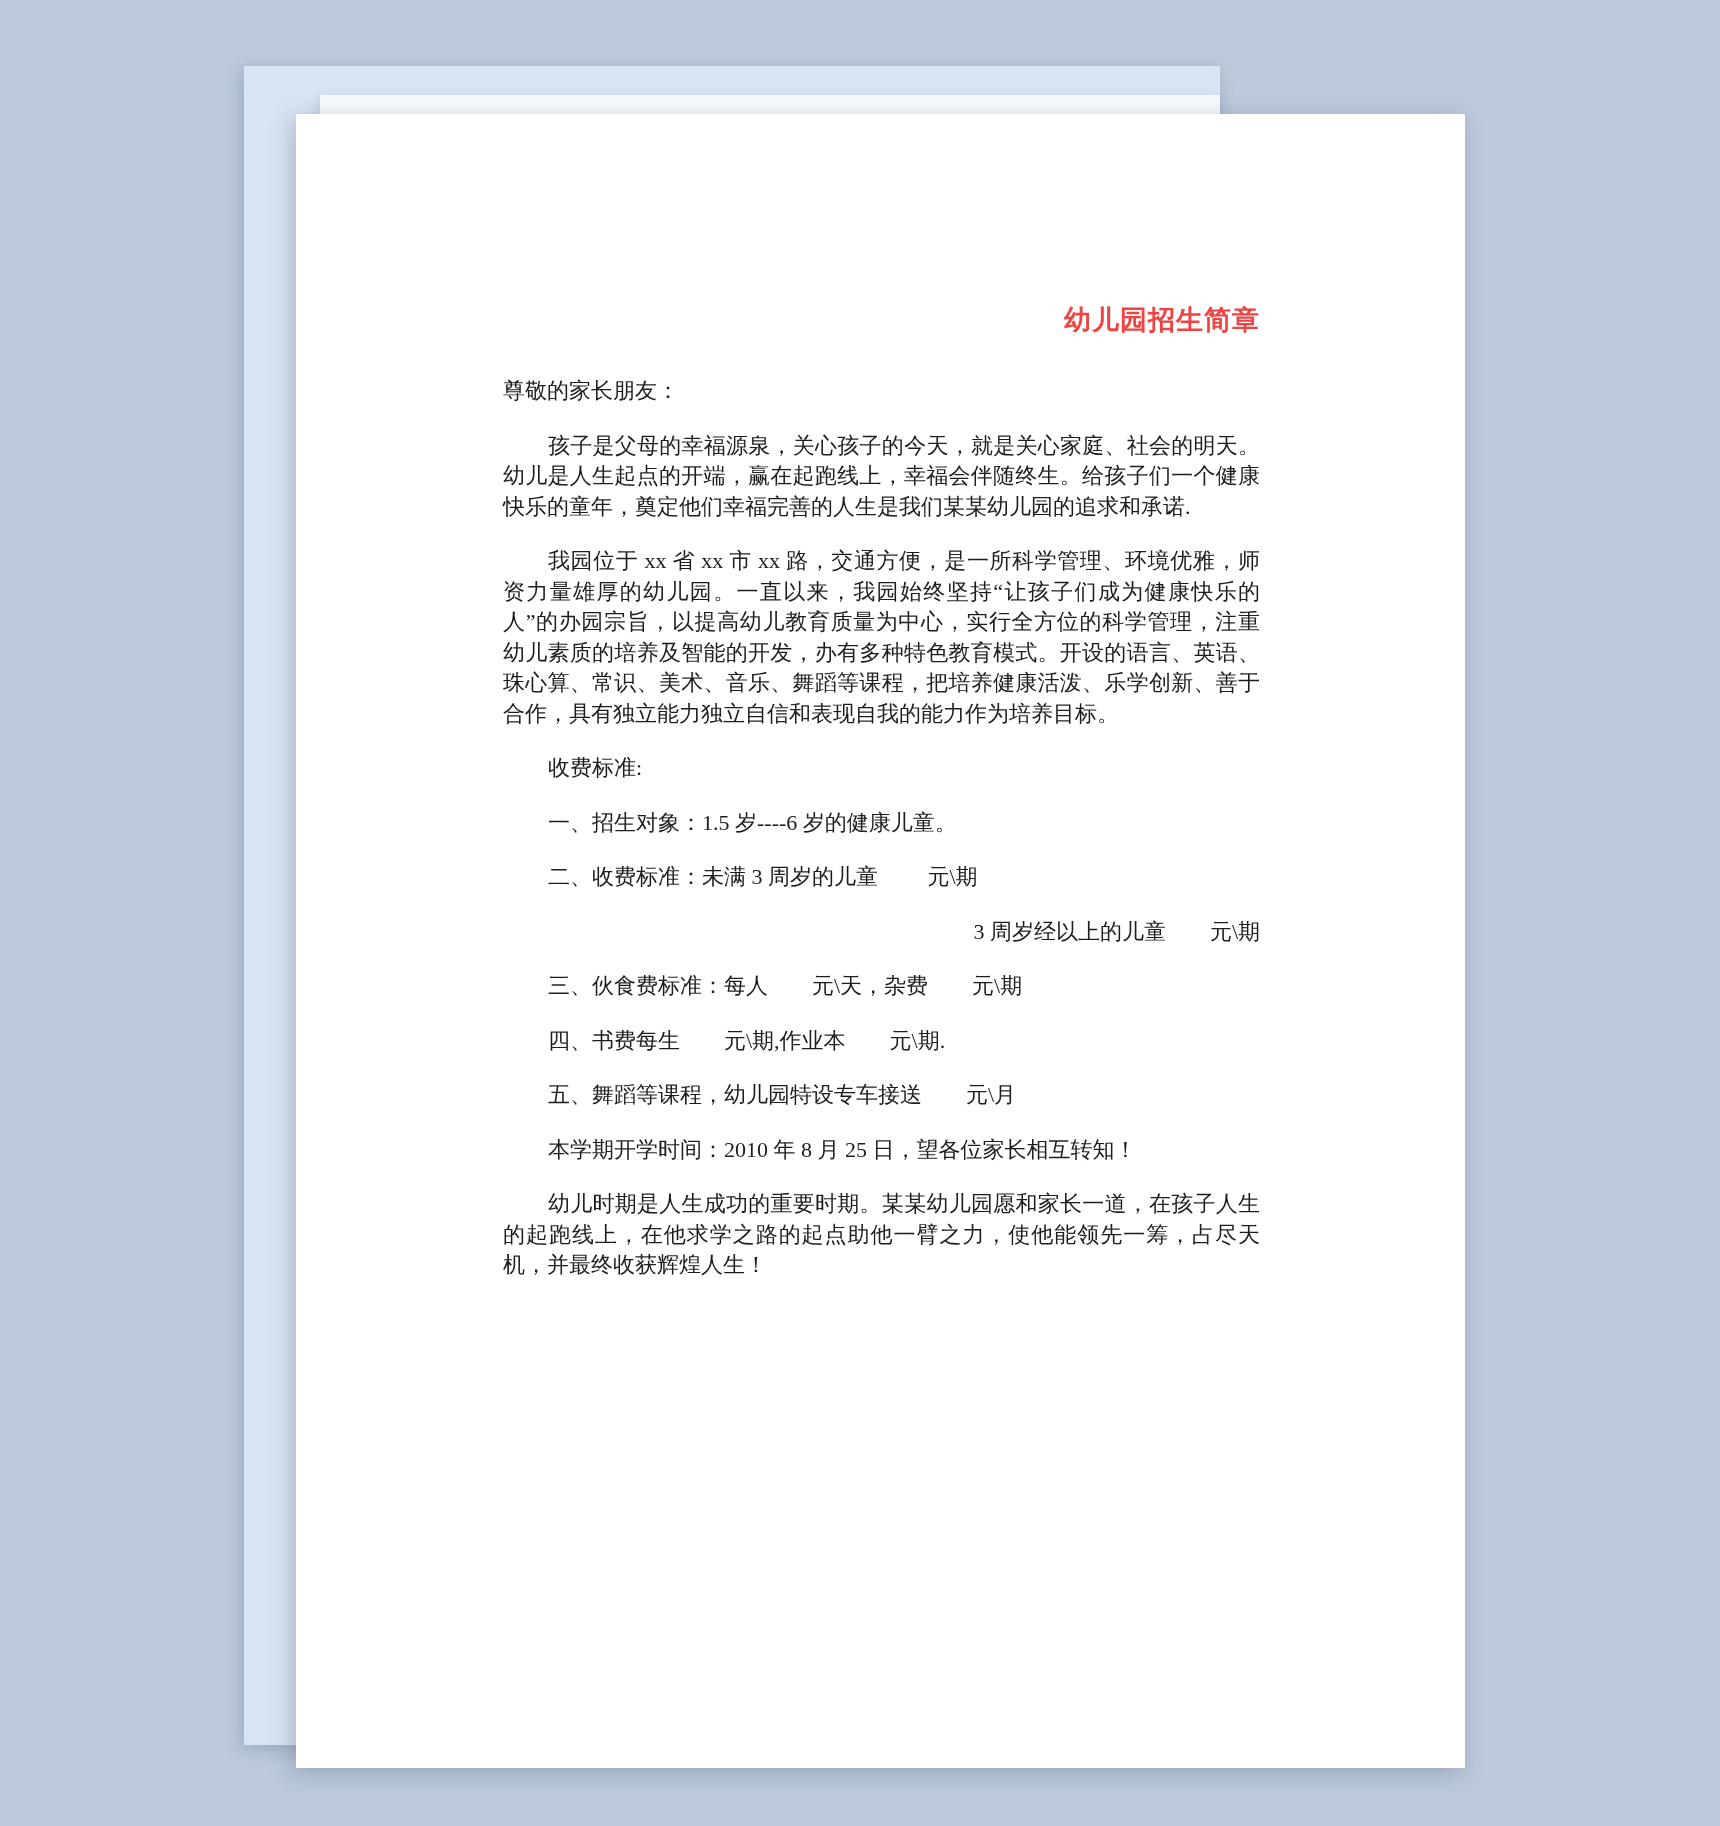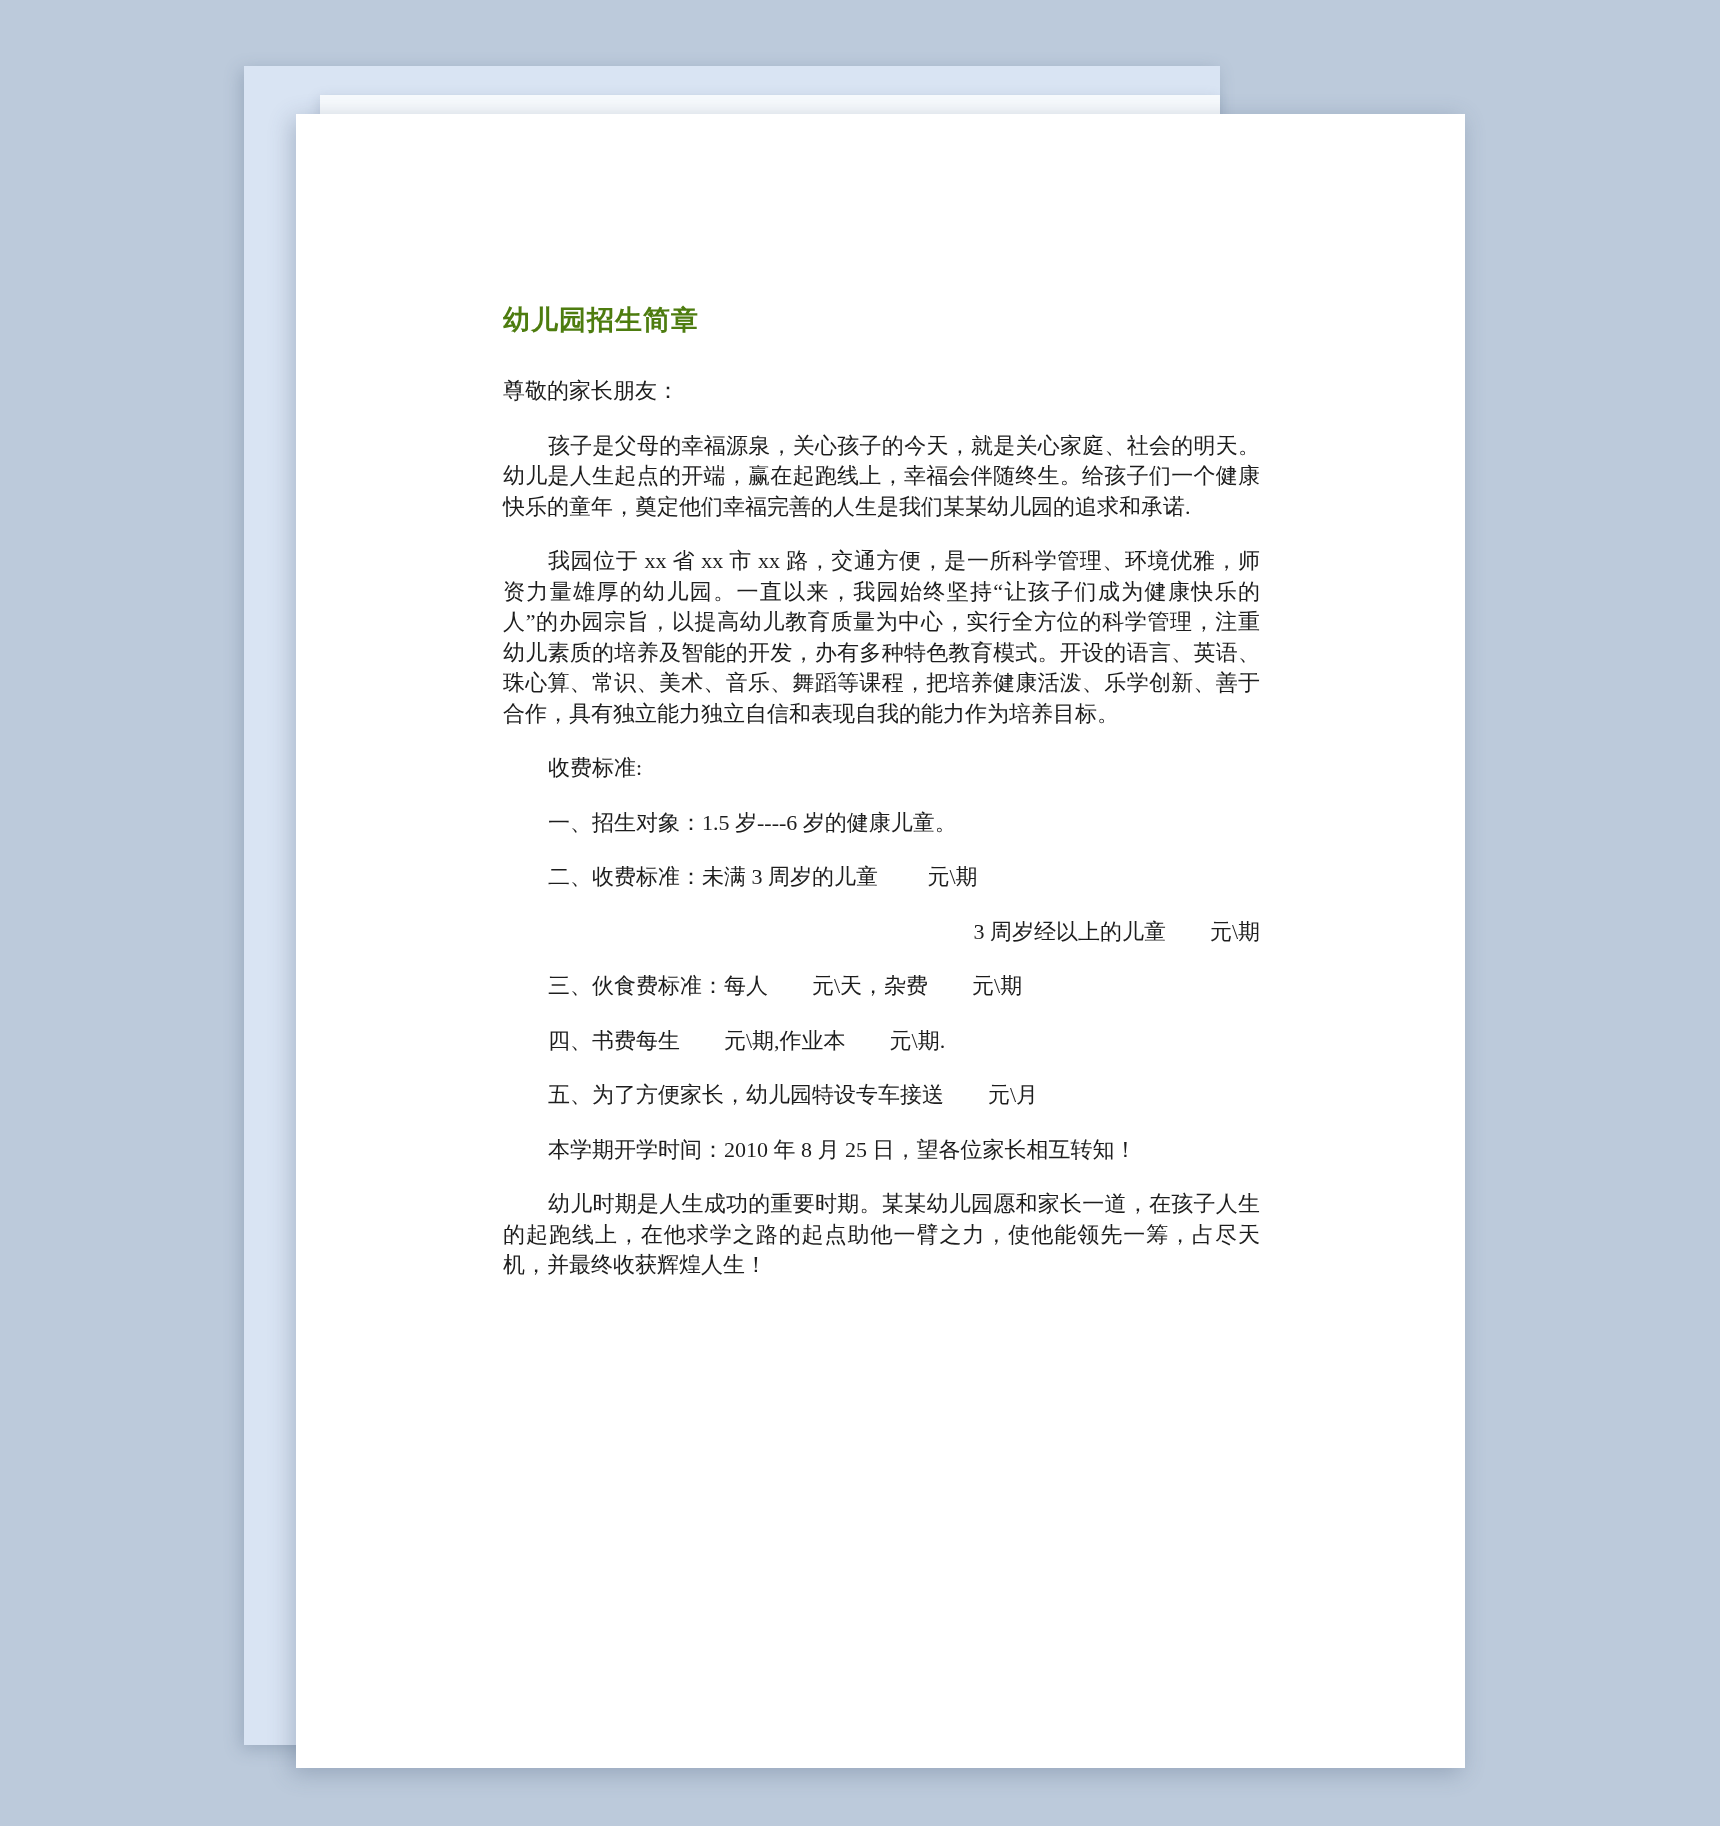--- a/index.html
+++ b/index.html
@@ -21,22 +21,22 @@
   .page{
     position:absolute;left:296px;top:114px;width:1169px;height:1654px;
     background:#ffffff;
     box-shadow:-4px 5px 22px rgba(60,80,110,.30);
     box-sizing:border-box;
     padding:186px 205px 0 207px;
     color:#1d1d1d;
   }
   .title{
     margin:0 0 36px 0;
-    font-size:27px;line-height:40px;font-weight:bold;color:#4d7c0f;
-    text-align:left;letter-spacing:1px;
+    font-size:27px;line-height:40px;font-weight:bold;color:#ef4444;
+    text-align:right;letter-spacing:1px;
   }
   .blk{
     margin:0 0 24px 0;
     font-size:22px;line-height:30.5px;
     text-align:justify;
     word-break:break-all;
   }
   .blk.salutation{text-indent:0;}
   .blk.para{text-indent:45px;}
   .blk.sub{padding-left:195px;text-indent:0;text-align:right;}
@@ -52,18 +52,18 @@
     <div id="doc-body">
         <p class="blk salutation">尊敬的家长朋友：</p>
         <p class="blk para">孩子是父母的幸福源泉，关心孩子的今天，就是关心家庭、社会的明天。幼儿是人生起点的开端，赢在起跑线上，幸福会伴随终生。给孩子们一个健康快乐的童年，奠定他们幸福完善的人生是我们某某幼儿园的追求和承诺.</p>
         <p class="blk para">我园位于 xx 省 xx 市 xx 路，交通方便，是一所科学管理、环境优雅，师资力量雄厚的幼儿园。一直以来，我园始终坚持“让孩子们成为健康快乐的人”的办园宗旨，以提高幼儿教育质量为中心，实行全方位的科学管理，注重幼儿素质的培养及智能的开发，办有多种特色教育模式。开设的语言、英语、珠心算、常识、美术、音乐、舞蹈等课程，把培养健康活泼、乐学创新、善于合作，具有独立能力独立自信和表现自我的能力作为培养目标。</p>
         <p class="blk para">收费标准:</p>
         <p class="blk para">一、招生对象：1.5 岁----6 岁的健康儿童。</p>
         <p class="blk para">二、收费标准：未满 3 周岁的儿童　　 元\期</p>
         <p class="blk sub">3 周岁经以上的儿童　　元\期</p>
         <p class="blk para">三、伙食费标准：每人　　元\天，杂费　　元\期</p>
         <p class="blk para">四、书费每生　　元\期,作业本　　元\期.</p>
-        <p class="blk para">五、为了方便家长，幼儿园特设专车接送　　元\月</p>
+        <p class="blk para">五、舞蹈等课程，幼儿园特设专车接送　　元\月</p>
         <p class="blk para">本学期开学时间：2010 年 8 月 25 日，望各位家长相互转知！</p>
         <p class="blk para">幼儿时期是人生成功的重要时期。某某幼儿园愿和家长一道，在孩子人生的起跑线上，在他求学之路的起点助他一臂之力，使他能领先一筹，占尽天机，并最终收获辉煌人生！</p>
       </div>
   </div>
 </div>
 
 </body></html>

